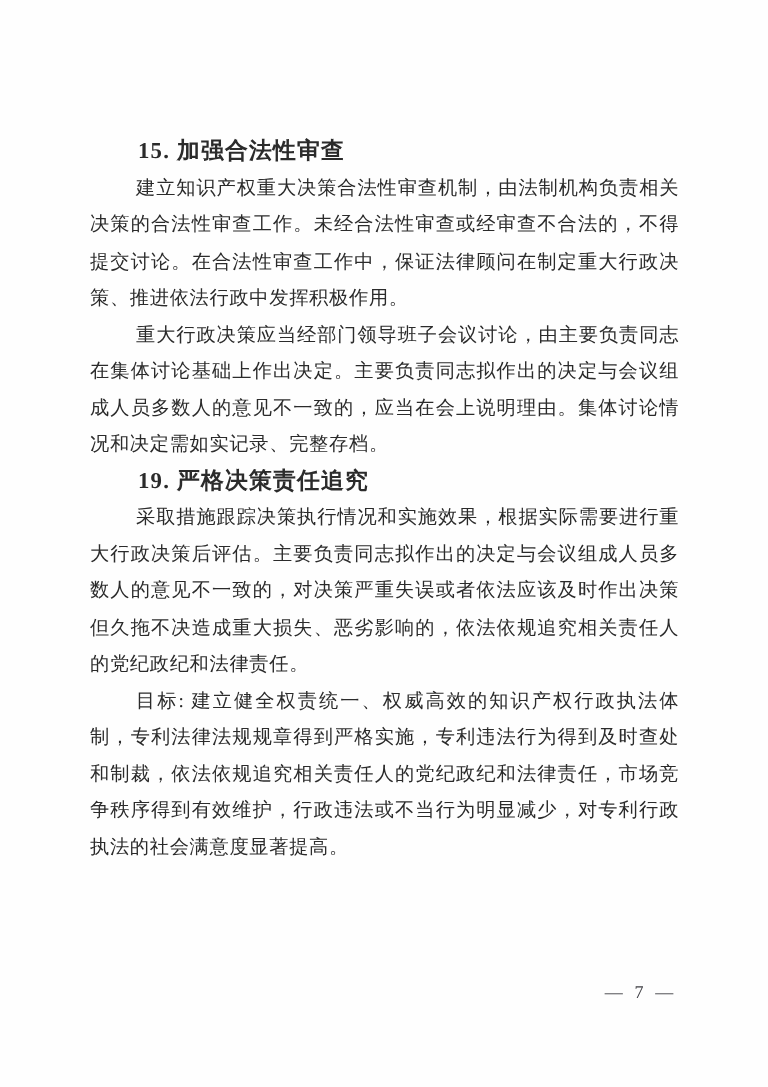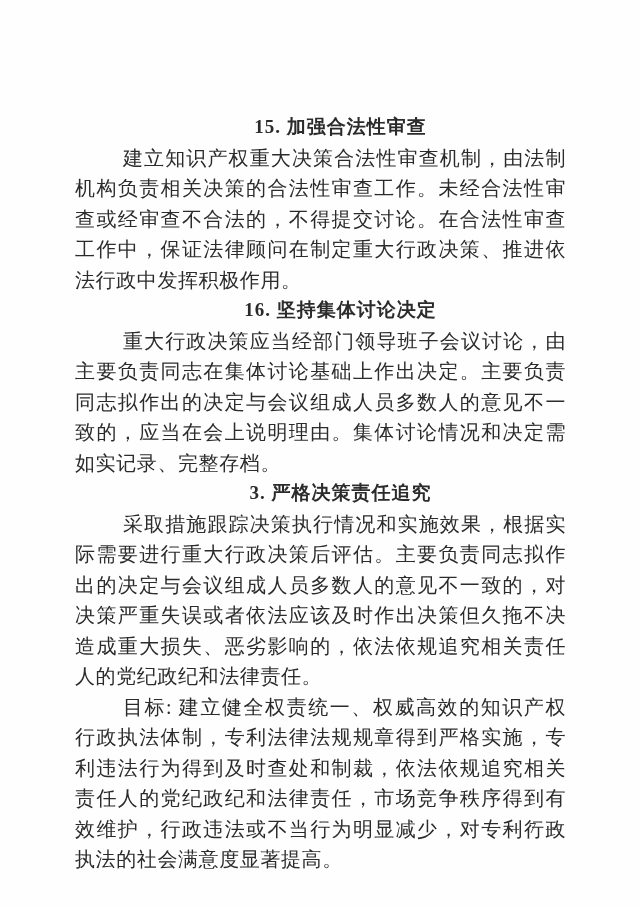--- a/index.html
+++ b/index.html
@@ -25,25 +25,24 @@
     width: 491px;
   }
   .content h2 {
     margin: 0;
     padding-left: 40px;
     font-size: 19px;
     line-height: 30.5px;
     font-weight: bold;
     letter-spacing: 1px;
     white-space: nowrap;
-    text-align: center;
   }
   .content p {
     margin: 0;
-    font-size: 20px;
+    font-size: 16px;
     line-height: 30.5px;
     text-align: justify;
     text-indent: 2.4em;
     letter-spacing: 0.6px;
   }
   .page-number {
     position: absolute;
     top: 818px;
     right: 76px;
     font-size: 15px;
@@ -58,26 +57,25 @@
 
 <div class="page">
   <main class="content">
 
     <section>
       <h2>15.  加强合法性审查</h2>
       <p>建立知识产权重大决策合法性审查机制，由法制机构负责相关决策的合法性审查工作。未经合法性审查或经审查不合法的，不得提交讨论。在合法性审查工作中，保证法律顾问在制定重大行政决策、推进依法行政中发挥积极作用。</p>
     </section>
 
     <section>
-      <h2>16.  坚持集体讨论决定</h2>
       <p>重大行政决策应当经部门领导班子会议讨论，由主要负责同志在集体讨论基础上作出决定。主要负责同志拟作出的决定与会议组成人员多数人的意见不一致的，应当在会上说明理由。集体讨论情况和决定需如实记录、完整存档。</p>
     </section>
 
     <section>
-      <h2>3.  严格决策责任追究</h2>
+      <h2>19.  严格决策责任追究</h2>
       <p>采取措施跟踪决策执行情况和实施效果，根据实际需要进行重大行政决策后评估。主要负责同志拟作出的决定与会议组成人员多数人的意见不一致的，对决策严重失误或者依法应该及时作出决策但久拖不决造成重大损失、恶劣影响的，依法依规追究相关责任人的党纪政纪和法律责任。</p>
     </section>
 
     <section>
       <p>目标: 建立健全权责统一、权威高效的知识产权行政执法体制，专利法律法规规章得到严格实施，专利违法行为得到及时查处和制裁，依法依规追究相关责任人的党纪政纪和法律责任，市场竞争秩序得到有效维护，行政违法或不当行为明显减少，对专利行政执法的社会满意度显著提高。</p>
     </section>
 
   </main>
 
   <footer>

